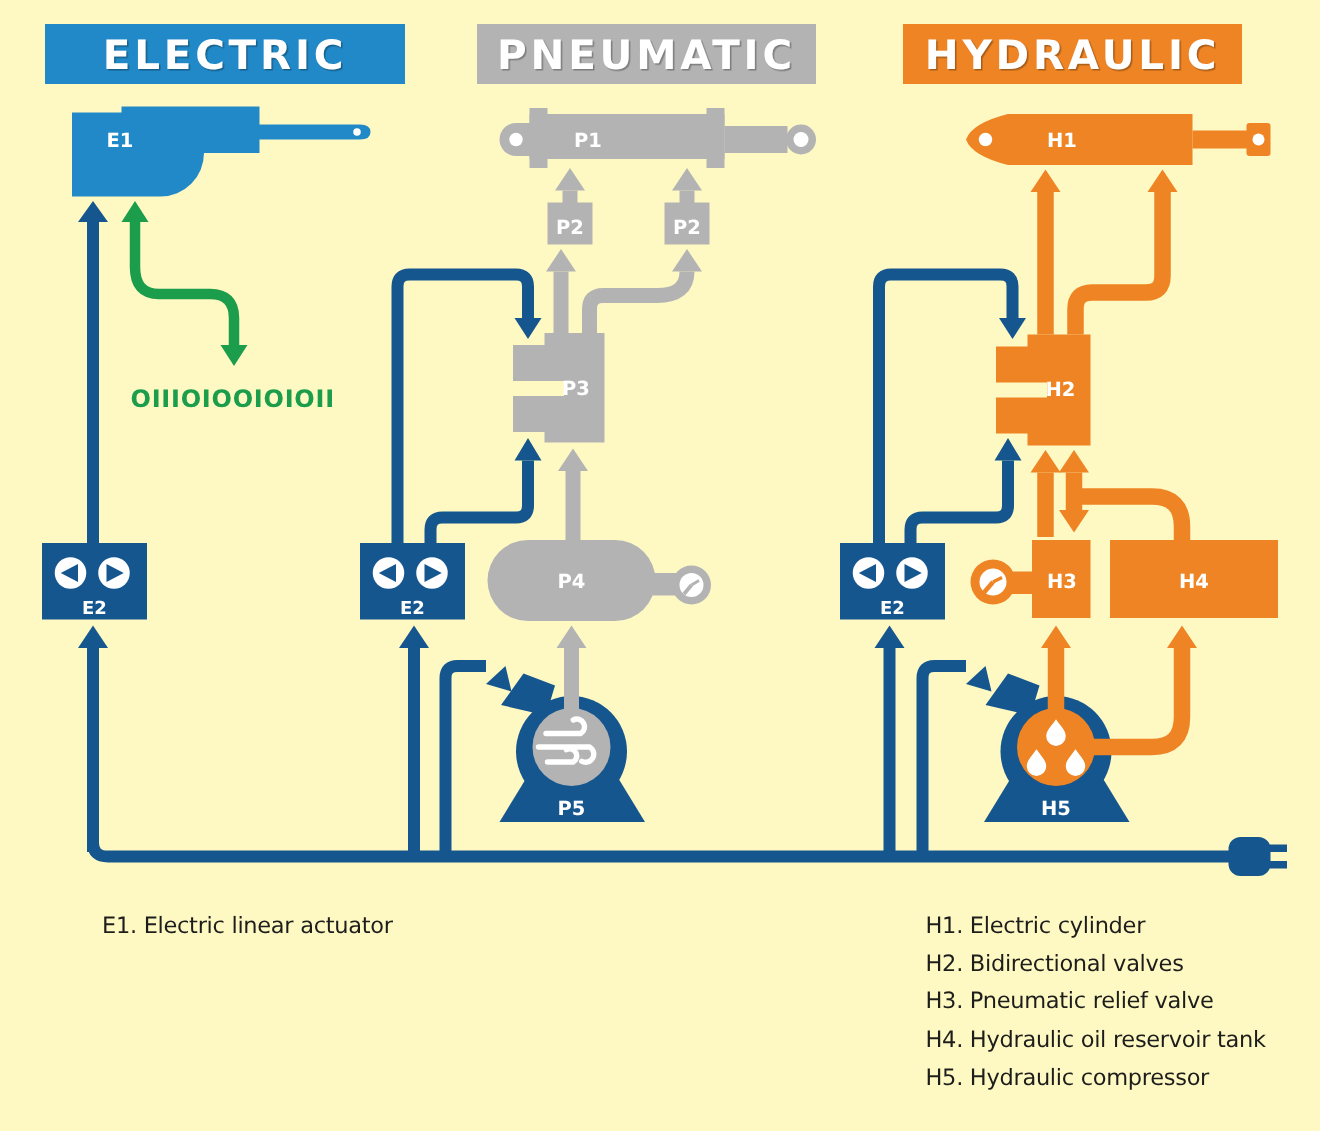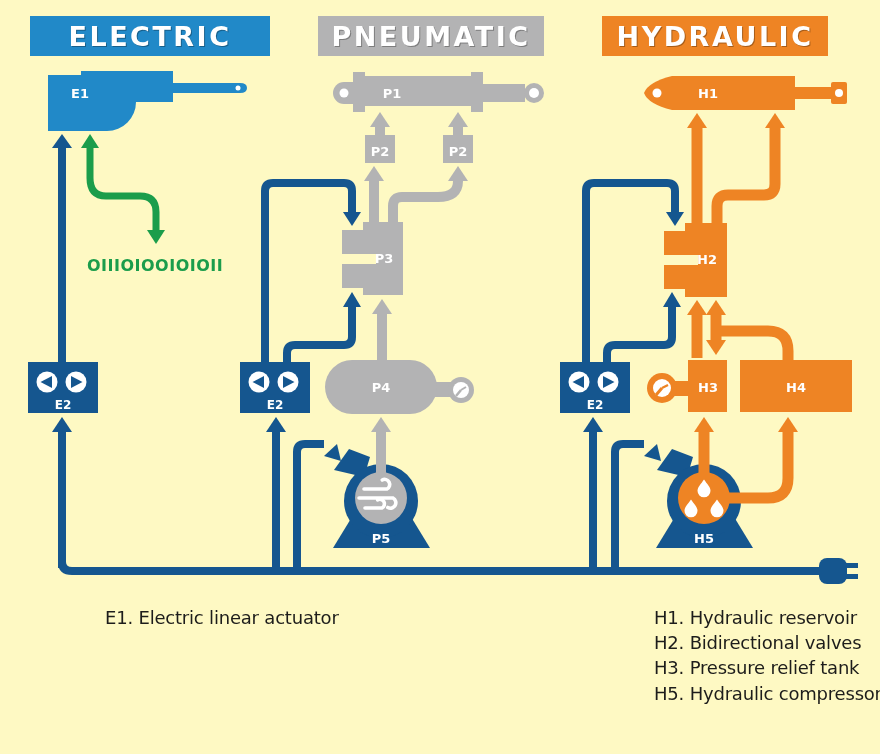--- a/index.html
+++ b/index.html
@@ -9,22 +9,22 @@
   .hdr-text{font-family:"DejaVu Sans","Liberation Sans",sans-serif;font-weight:bold;
             font-size:27px;letter-spacing:2.5px;fill:#fff;
             filter:drop-shadow(1.5px 1.5px 0 rgba(0,0,0,0.30));}
   .lbl{font-family:"DejaVu Sans","Liberation Sans",sans-serif;font-weight:bold;
        font-size:13px;fill:#fff;}
   .lbl-sm{font-size:12px;}
   .bin{font-family:"DejaVu Sans","Liberation Sans",sans-serif;font-weight:bold;
        font-size:16px;letter-spacing:0.5px;fill:#1b9d4b;}
   .legend{position:absolute;top:605px;left:0;width:880px;height:149px;}
   .leg-col{position:absolute;top:0;}
-  .leg-item{height:25.2px;line-height:25.2px;font-size:18px;letter-spacing:-0.2px;
-            color:#1d1d1b;white-space:nowrap;margin-left:37px;}
+  .leg-item{height:25.2px;line-height:25.2px;font-size:15px;letter-spacing:-0.2px;
+            color:#1d1d1b;white-space:nowrap;}
 </style>
 </head>
 <body>
 
 <div id="stage">
 <svg width="880" height="600" viewBox="0 0 880 600">
   <defs>
     <g id="e2-sym">
       <rect x="0" y="0" width="70" height="51" fill="#15568f"></rect>
       <circle cx="19" cy="20" r="10.5" fill="#fff"></circle>
@@ -238,19 +238,20 @@
       <text class="lbl" x="704" y="543" text-anchor="middle">H5</text>
     </g>
   </g>
 </svg>
 
   <div class="legend">
     <div class="leg-col" style="left:68px">
       <div class="leg-item">E1. Electric linear actuator</div>
     </div>
     <div class="leg-col" style="left:617px">
-      <div class="leg-item">H1. Hydraulic reservoir</div>
+      <div class="leg-item">H1. Electric cylinder</div>
       <div class="leg-item">H2. Bidirectional valves</div>
-      <div class="leg-item">H3. Pressure relief tank</div>
+      <div class="leg-item">H3. Pneumatic relief valve</div>
+      <div class="leg-item">H4. Hydraulic oil reservoir tank</div>
       <div class="leg-item">H5. Hydraulic compressor</div>
     </div>
   </div>
 </div>
 
 </body></html>

